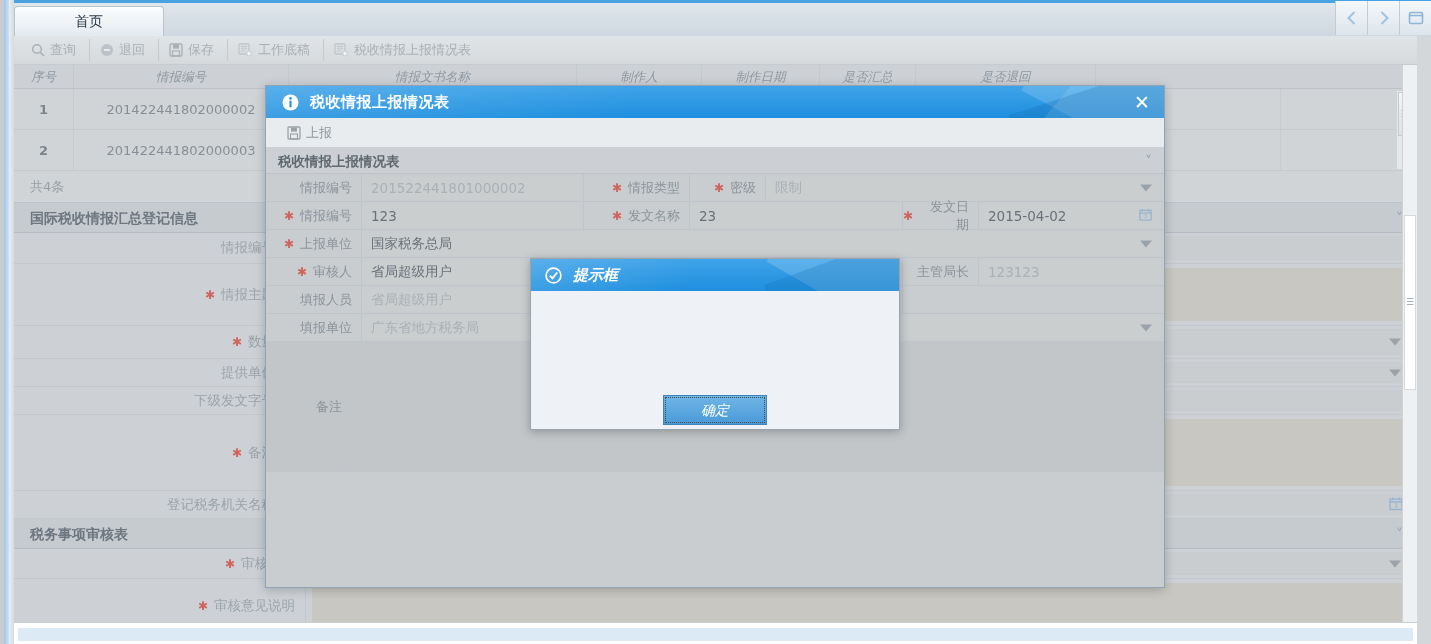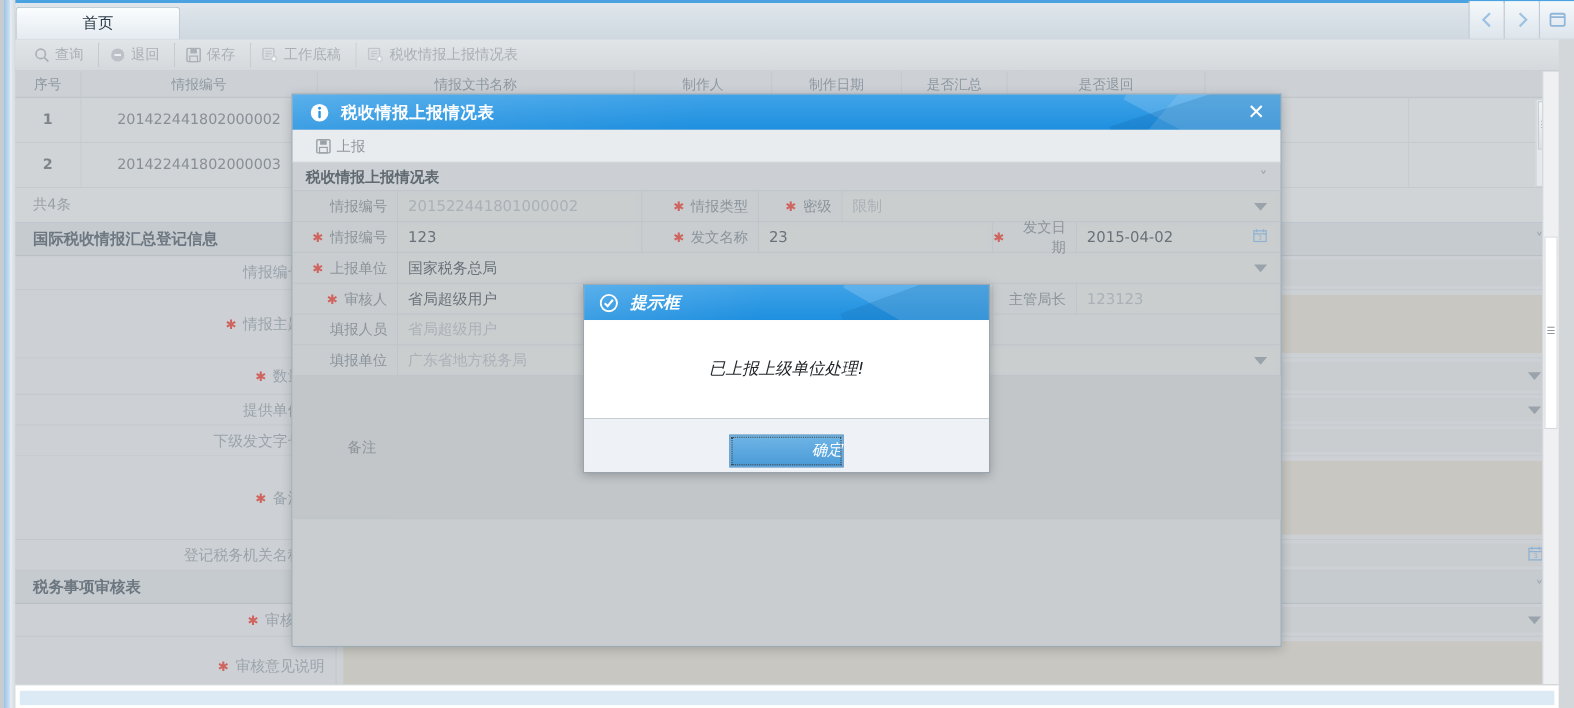--- a/index.html
+++ b/index.html
@@ -72,21 +72,21 @@
     font-size:13px; color:#a9b0b6;
     border:1px solid transparent; border-radius:3px;
   }
   .tbtn.sep{ border-left:1px solid #c6cacd; }
   .tbtn svg{ display:block; }
 
   
   .ghead{
     position:absolute; left:0; top:29px; right:0; height:24px;
     background:#cdd1d5; border-bottom:1px solid #bcc2c7;
-    display:flex; font-size:12.5px; color:#8e98a1;
+    display:flex; font-size:12.5px; color:#8e98a1;font-style:italic;
   }
   .ghead .c{ text-align:center; line-height:24px; border-right:1px solid #c4c9cd; }
   .grow{
     position:absolute; left:0; right:0; height:41px;
     display:flex; font-size:13px; color:#878f96;
     border-bottom:1px solid #c5cacd; background:#d0d4d7;
   }
   .grow .c{ text-align:center; line-height:41px; border-right:1px solid #c8cccf; }
   .grow .c.idx{ font-weight:bold; color:#7c858c; }
   .grow .c.l{ text-align:left; padding-left:12px; }
@@ -251,21 +251,21 @@
     font-size:15px; font-weight:bold; }
   .alert-title .okicon{ position:absolute; left:14px; top:8px; }
   .alert-msg{
     position:absolute; left:0; top:32px; right:0; height:90px; background:#fff;
     display:flex; align-items:center; justify-content:center;
     font-size:15px; color:#22272b; border-bottom:1px solid #c6ccd2;
   }
   .alert-foot{ position:absolute; left:0; top:122px; right:0; bottom:0; background:#eef2f6; }
   .alert-btn{
     position:absolute; left:50%; top:14px; transform:translateX(-50%);
-    width:104px; height:30px; line-height:28px; text-align:right;
+    width:104px; height:30px; line-height:28px; text-align:center;
     font-size:14px; color:#ffffff;
     background:linear-gradient(180deg,#6fb5e6 0%,#4a9ad8 100%);
     border:1px solid #3f86c0; outline:1px dotted #4a4a4a; outline-offset:-3px;
     cursor:pointer;
   }
 </style>
 </head>
 <body>
 
 <div id="app-root">
@@ -687,21 +687,20 @@
       <div class="sw1"></div>
       <div class="sw2"></div>
       <span class="okicon">
         <svg width="17" height="17" viewBox="0 0 17 17">
           <circle cx="8.5" cy="8.5" r="7.4" fill="none" stroke="#ffffff" stroke-width="1.7"></circle>
           <path d="M4.8 8.7 L7.4 11.4 L12.2 5.5" fill="none" stroke="#ffffff" stroke-width="1.9"></path>
         </svg>
       </span>
       <span class="tt">提示框</span>
     </div>
-    <div class="alert-msg">已上报上级单位处理!</div>
     <div class="alert-foot">
       <div class="alert-btn">
         <span>确定</span>
       </div>
     </div>
   </div>
 
 </div>
 
 </body></html>

